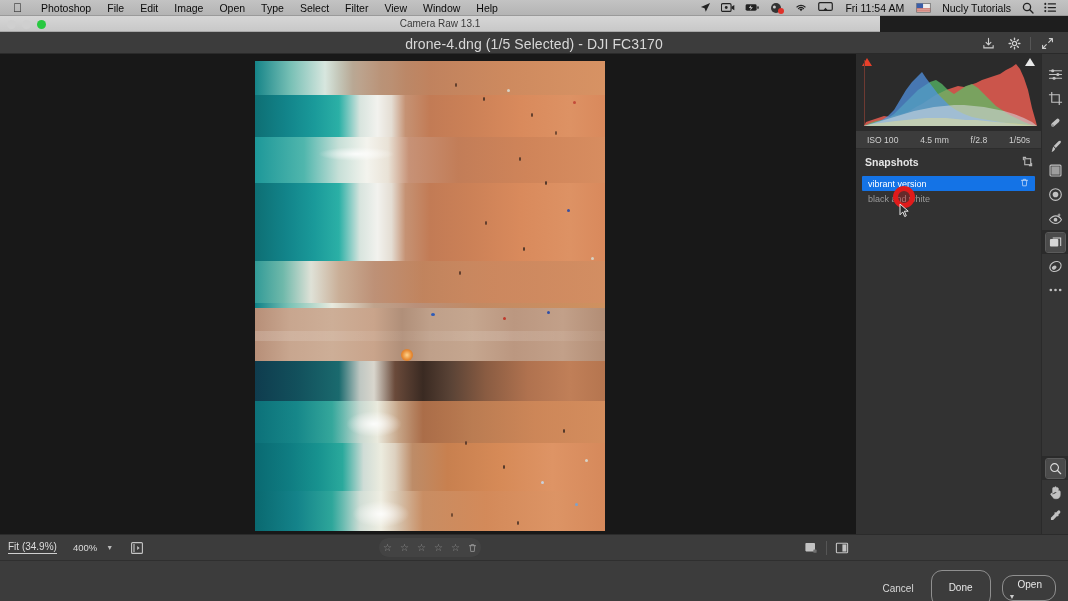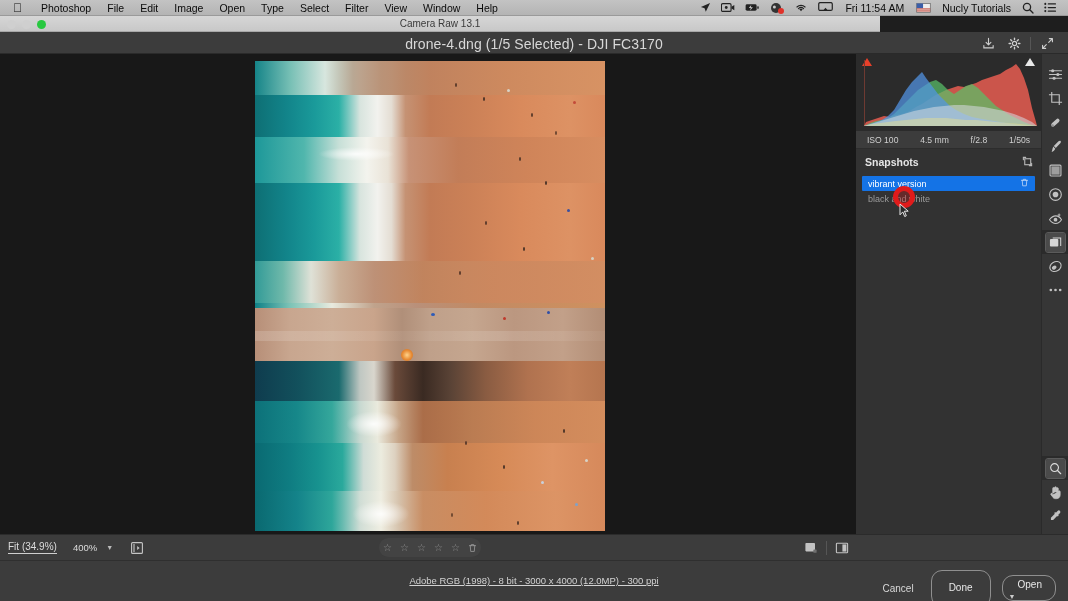--- a/index.html
+++ b/index.html
@@ -561,21 +561,20 @@
       <span class="vm">
         <svg width="14" height="14" viewBox="0 0 14 14">
             <rect x="1.4" y="2.2" width="11.2" height="9.6" rx="0.8" fill="none" stroke="#c2c2c2" stroke-width="1.1"></rect>
             <rect x="7.4" y="3.4" width="4" height="7.2" fill="#c2c2c2"></rect>
           </svg>
       </span>
     </div>
   </div>
 
   <div class="footer">
-    <span class="workflow">Adobe RGB (1998) - 8 bit - 3000 x 4000 (12.0MP) - 300 ppi</span>
     <div class="footbtns">
       <span class="btn-text">Cancel</span>
       <span class="btn-pill">Done</span>
       <span class="btn-split">
         <span class="lbl">Open</span>
         <span class="divr"></span>
         <span class="arw">▼</span>
       </span>
     </div>
   </div>

